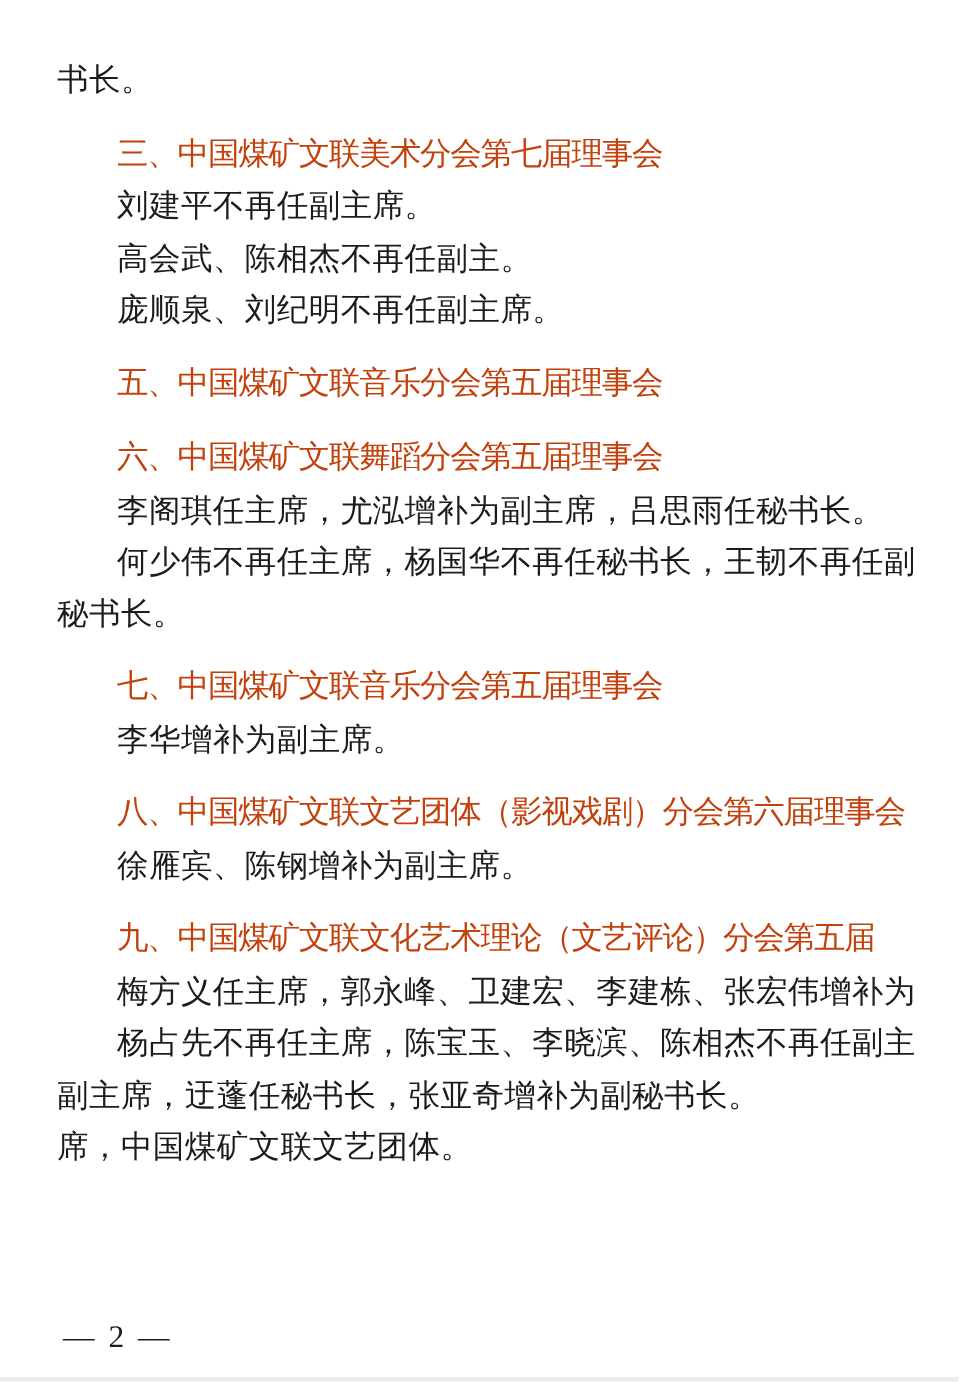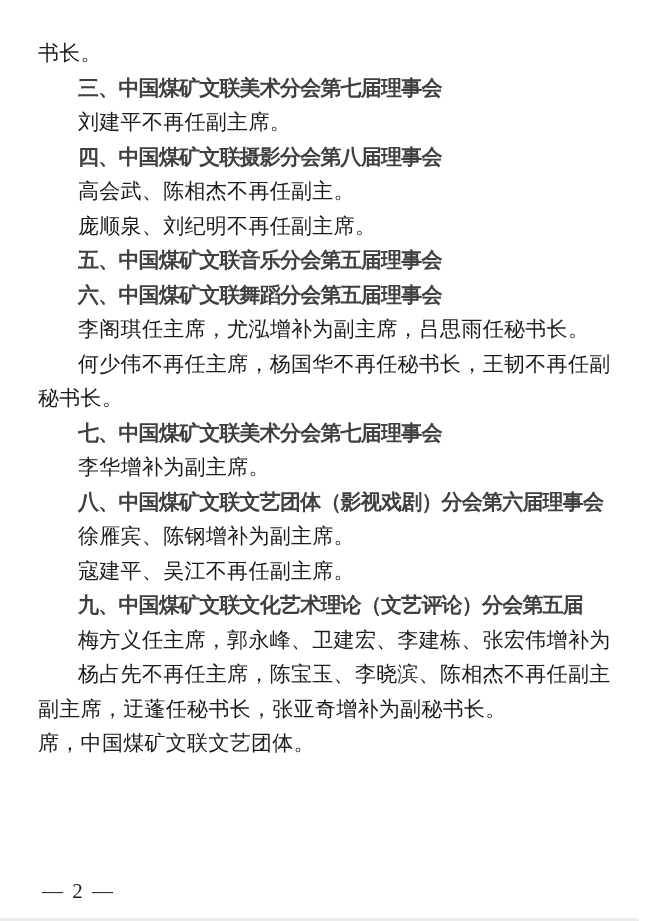--- a/index.html
+++ b/index.html
@@ -24,23 +24,24 @@
     height: 34.5px;
     line-height: 34.5px;
     font-family: "Liberation Serif", "DejaVu Serif", serif;
     font-size: 21px;
     letter-spacing: 0.3px;
     white-space: nowrap;
     color: #1c1c1c;
   }
   .line.heading {
     font-family: "Liberation Sans", "DejaVu Sans", sans-serif;
-    font-weight: bold;
+    font-weight: normal;
     letter-spacing: -0.8px;
-    color: #404040;
+    color: #c2410c;
+    margin-top: 15px;
   }
   .line.indent {
     padding-left: 40px;
   }
   .footer {
     position: absolute;
     left: 42px;
     top: 876px;
     height: 30px;
     line-height: 30px;
@@ -52,33 +53,31 @@
   }
 </style>
 </head>
 <body>
 
 <div class="page">
 
   <div class="line">书长。</div>
   <div class="line heading indent">三、中国煤矿文联美术分会第七届理事会</div>
   <div class="line indent">刘建平不再任副主席。</div>
-  <div class="line heading indent">四、中国煤矿文联摄影分会第八届理事会</div>
   <div class="line indent">高会武、陈相杰不再任副主。</div>
   <div class="line indent">庞顺泉、刘纪明不再任副主席。</div>
   <div class="line heading indent">五、中国煤矿文联音乐分会第五届理事会</div>
   <div class="line heading indent">六、中国煤矿文联舞蹈分会第五届理事会</div>
   <div class="line indent">李阁琪任主席，尤泓增补为副主席，吕思雨任秘书长。</div>
   <div class="line indent">何少伟不再任主席，杨国华不再任秘书长，王韧不再任副</div>
   <div class="line">秘书长。</div>
-  <div class="line heading indent">七、中国煤矿文联美术分会第七届理事会</div>
+  <div class="line heading indent">七、中国煤矿文联音乐分会第五届理事会</div>
   <div class="line indent">李华增补为副主席。</div>
   <div class="line heading indent">八、中国煤矿文联文艺团体（影视戏剧）分会第六届理事会</div>
   <div class="line indent">徐雁宾、陈钢增补为副主席。</div>
-  <div class="line indent">寇建平、吴江不再任副主席。</div>
   <div class="line heading indent">九、中国煤矿文联文化艺术理论（文艺评论）分会第五届</div>
   <div class="line indent">梅方义任主席，郭永峰、卫建宏、李建栋、张宏伟增补为</div>
   <div class="line indent">杨占先不再任主席，陈宝玉、李晓滨、陈相杰不再任副主</div>
   <div class="line">副主席，迂蓬任秘书长，张亚奇增补为副秘书长。</div>
   <div class="line">席，中国煤矿文联文艺团体。</div>
 
   <div class="footer">— 2 —</div>
 
 </div>
 

